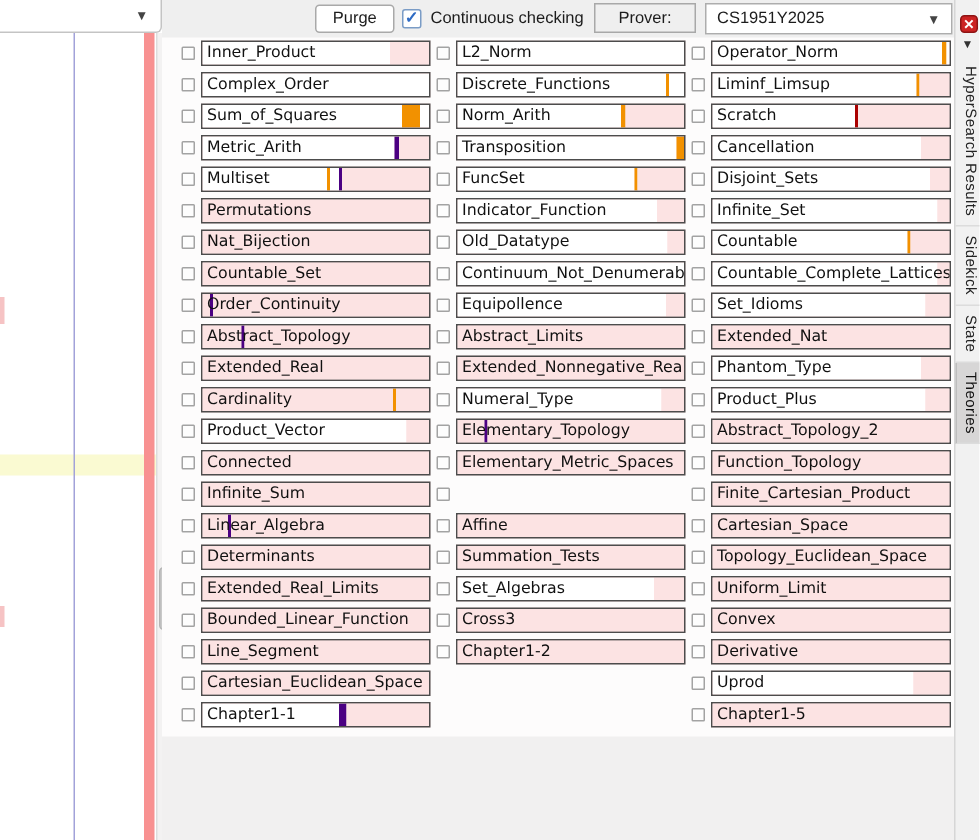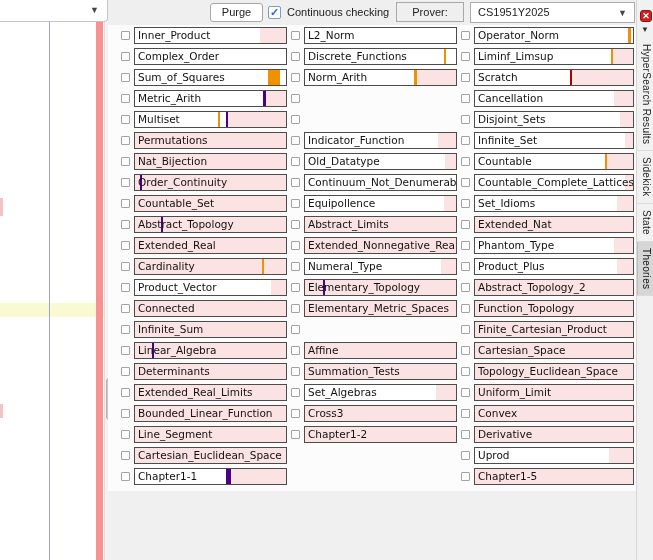--- a/index.html
+++ b/index.html
@@ -155,36 +155,36 @@
           <div class="cell">
             <span class="cb"></span>
             <div class="bar">
               <div class="seg" style="left: 0%; width: 100%; background: rgb(252, 227, 227);"></div>
               <span class="lab">Nat_Bijection</span>
             </div>
           </div>
           <div class="cell">
             <span class="cb"></span>
             <div class="bar">
+              <div class="seg" style="left: 0%; width: 100%; background: rgb(252, 227, 227);"></div>
+              <span class="lab">Countable_Set</span>
+            </div>
+          </div>
+          <div class="cell">
+            <span class="cb"></span>
+            <div class="bar">
               <div class="seg" style="left: 0%; width: 3%; background: rgb(252, 227, 227);"></div>
               <div class="seg" style="left: 3%; width: 1.5%; background: rgb(75, 0, 130);"></div>
               <div class="seg" style="left: 4.5%; width: 95.5%; background: rgb(252, 227, 227);"></div>
               <span class="lab">Order_Continuity</span>
             </div>
           </div>
           <div class="cell">
             <span class="cb"></span>
             <div class="bar">
-              <div class="seg" style="left: 0%; width: 100%; background: rgb(252, 227, 227);"></div>
-              <span class="lab">Countable_Set</span>
-            </div>
-          </div>
-          <div class="cell">
-            <span class="cb"></span>
-            <div class="bar">
               <div class="seg" style="left: 0%; width: 17%; background: rgb(252, 227, 227);"></div>
               <div class="seg" style="left: 17%; width: 1.5%; background: rgb(75, 0, 130);"></div>
               <div class="seg" style="left: 18.5%; width: 81.5%; background: rgb(252, 227, 227);"></div>
               <span class="lab">Abstract_Topology</span>
             </div>
           </div>
           <div class="cell">
             <span class="cb"></span>
             <div class="bar">
               <div class="seg" style="left: 0%; width: 100%; background: rgb(252, 227, 227);"></div>
@@ -297,23 +297,34 @@
             <span class="cb"></span>
             <div class="bar">
               <div class="seg" style="left: 0%; width: 72%; background: rgb(255, 255, 255);"></div>
               <div class="seg" style="left: 72%; width: 2%; background: rgb(242, 145, 0);"></div>
               <div class="seg" style="left: 74%; width: 26%; background: rgb(252, 227, 227);"></div>
               <span class="lab">Norm_Arith</span>
             </div>
           </div>
           <div class="cell">
             <span class="cb"></span>
-          </div>
-          <div class="cell">
-            <span class="cb"></span>
+            <div class="bar">
+              <div class="seg" style="left: 0%; width: 97%; background: rgb(255, 255, 255);"></div>
+              <div class="seg" style="left: 97%; width: 3%; background: rgb(242, 145, 0);"></div>
+              <span class="lab">Transposition</span>
+            </div>
+          </div>
+          <div class="cell">
+            <span class="cb"></span>
+            <div class="bar">
+              <div class="seg" style="left: 0%; width: 78%; background: rgb(255, 255, 255);"></div>
+              <div class="seg" style="left: 78%; width: 1.5%; background: rgb(242, 145, 0);"></div>
+              <div class="seg" style="left: 79.5%; width: 20.5%; background: rgb(252, 227, 227);"></div>
+              <span class="lab">FuncSet</span>
+            </div>
           </div>
           <div class="cell">
             <span class="cb"></span>
             <div class="bar">
               <div class="seg" style="left: 0%; width: 88%; background: rgb(255, 255, 255);"></div>
               <div class="seg" style="left: 88%; width: 12%; background: rgb(252, 227, 227);"></div>
               <span class="lab">Indicator_Function</span>
             </div>
           </div>
           <div class="cell">

